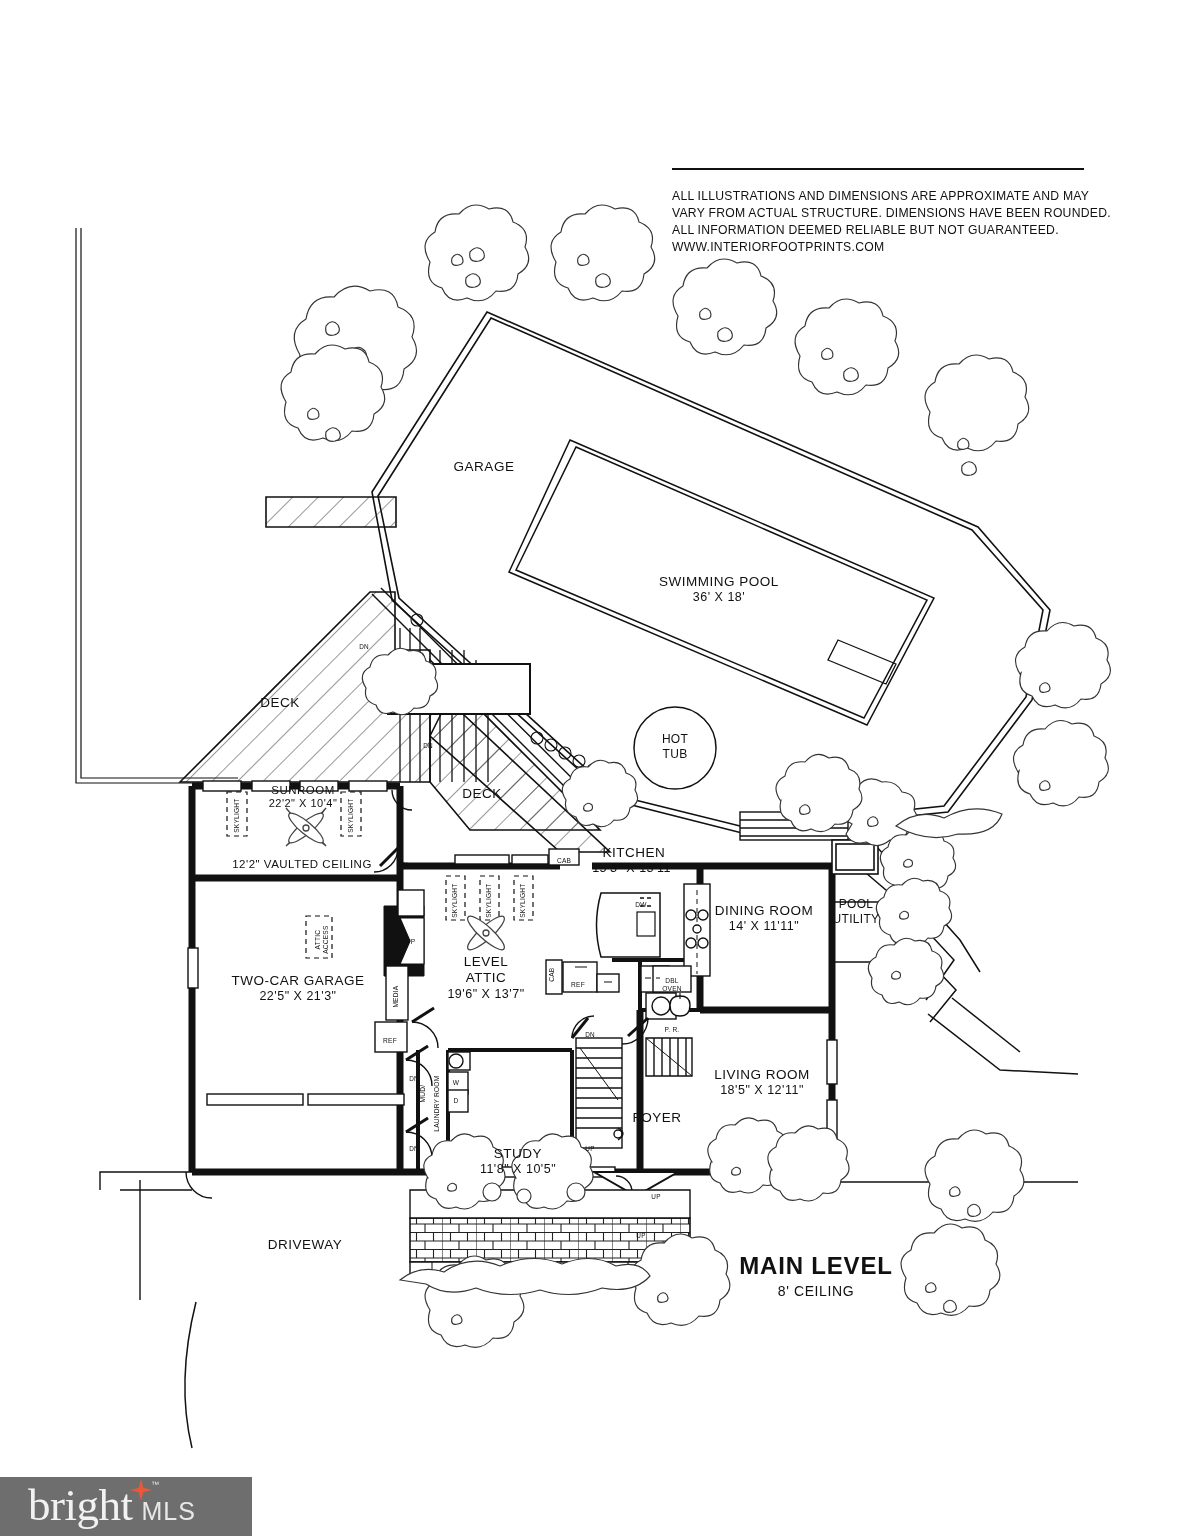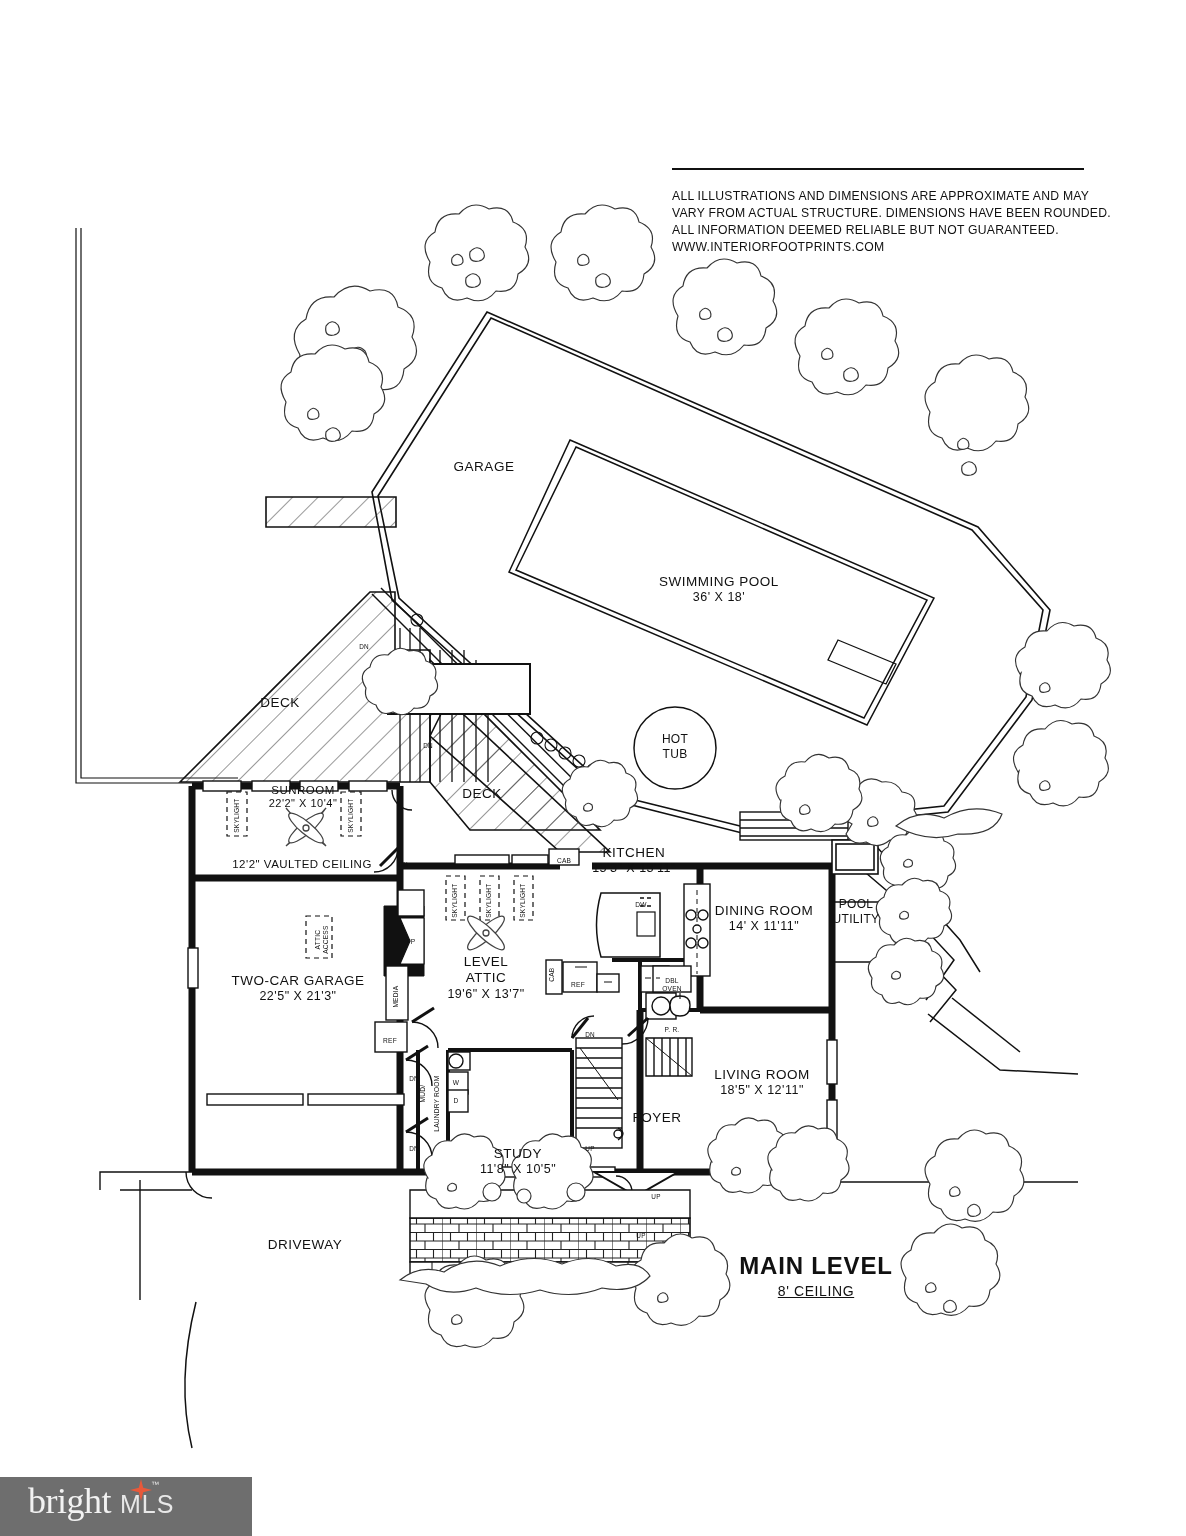--- a/index.html
+++ b/index.html
@@ -32,28 +32,28 @@
   .tag{position:absolute;font-size:6.6px;letter-spacing:.2px;
        color:#111;white-space:nowrap;transform:translateX(-50%);
        text-align:center;line-height:1.1;}
   .tag.vert{transform:translateX(-50%) rotate(-90deg);transform-origin:center;}
   .tag.arrow{font-size:6.4px;}
 
   
   .footer{position:absolute;left:816px;top:1252px;
           transform:translateX(-50%);text-align:center;}
   .footer .f1{font-size:24px;font-weight:700;letter-spacing:.8px;}
-  .footer .f2{font-size:14px;letter-spacing:.6px;margin-top:3px;text-decoration:underline;}
+  .footer .f2{font-size:14px;letter-spacing:.6px;margin-top:3px;}
 
   
   .wm{position:absolute;left:0;top:1477px;width:252px;height:59px;
       background:#6e6e6e;}
   .wm-in{position:absolute;left:28px;top:6px;display:flex;align-items:baseline;}
   .wm-b{font-family:"Liberation Serif","DejaVu Serif",serif;
-        font-size:36px;color:#f2f2f2;line-height:1;letter-spacing:-.5px;}
+        font-size:45px;color:#f2f2f2;line-height:1;letter-spacing:-.5px;}
   .wm-m{font-size:25px;color:#e8e8e8;margin-left:9px;letter-spacing:1px;}
   .wm-star{position:absolute;left:130px;top:2px;width:22px;height:22px;}
   .wm-tm{position:absolute;left:151px;top:3px;font-size:8px;color:#e8e8e8;}
 </style>
 </head>
 <body>
 
 <svg id="plan" viewBox="0 0 1186 1536" xmlns="http://www.w3.org/2000/svg">
 
   <defs>

